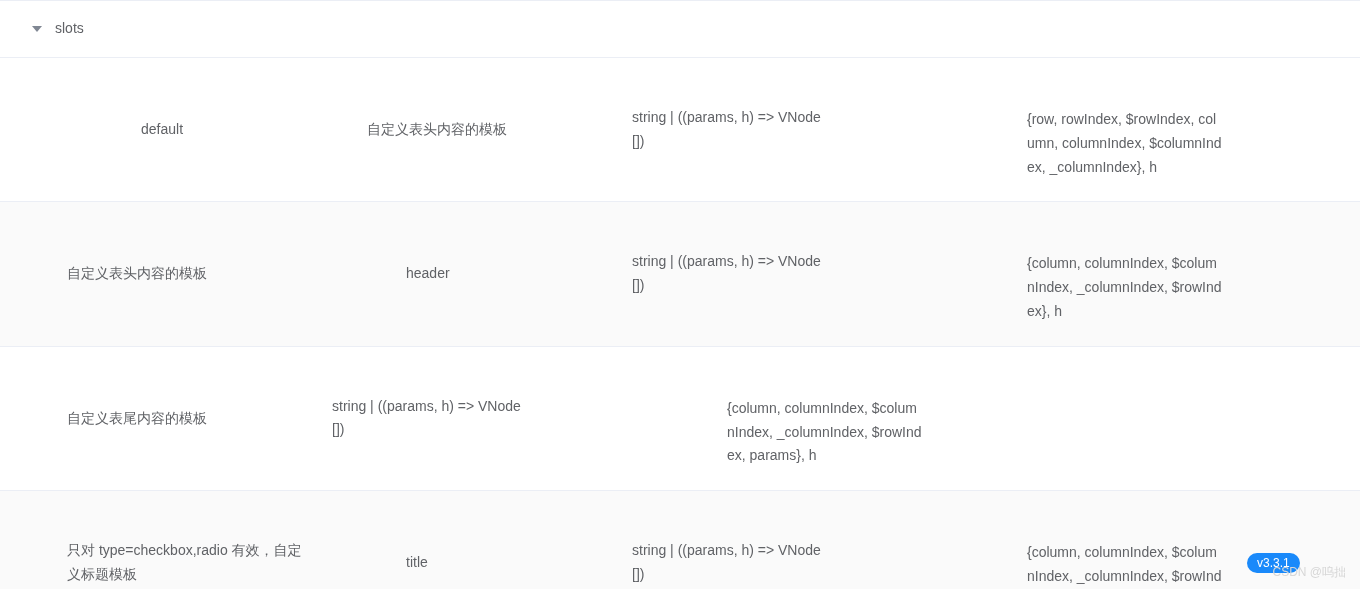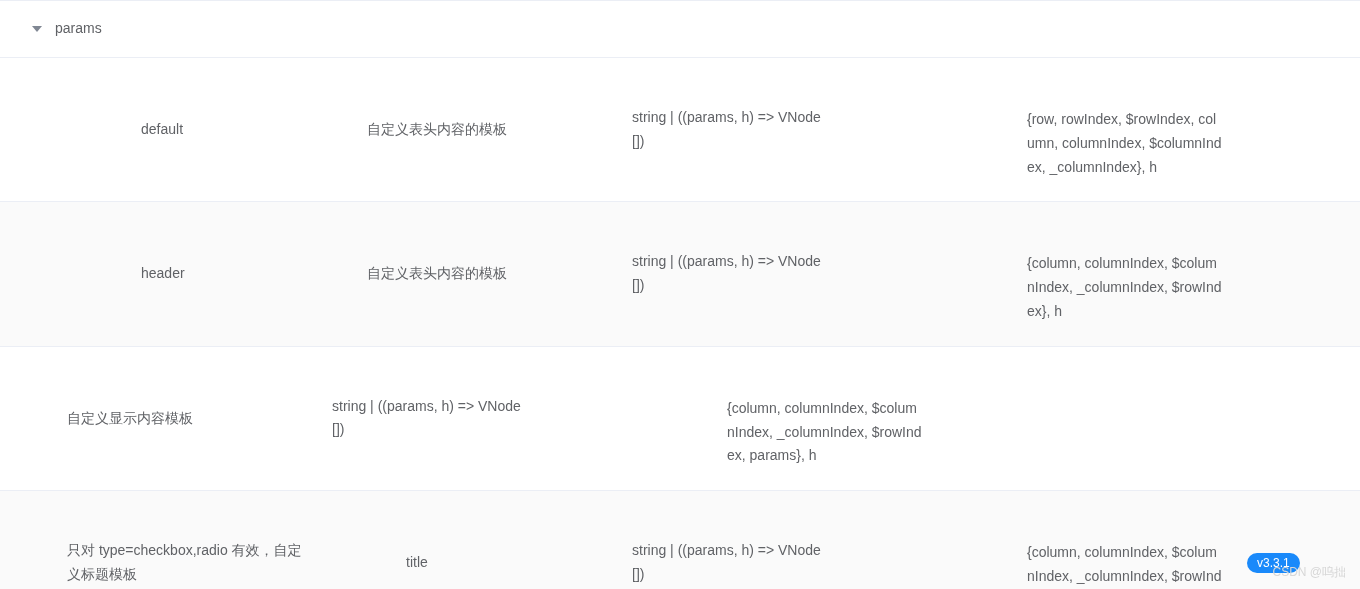--- a/index.html
+++ b/index.html
@@ -94,50 +94,50 @@
 </style>
 </head>
 <body>
 
 <div class="table">
 
   <div class="row header-row">
     <div class="col col-arrow">
       <span class="arrow-down"></span>
     </div>
-    <div class="col col-name" style="padding-left:0;">params</div>
+    <div class="col col-name" style="padding-left:0;">slots</div>
     <div class="col col-type"></div>
     <div class="col col-blank"></div>
     <div class="col col-params"></div>
     <div class="col col-ver"></div>
   </div>
 
   <div class="row child">
     <div class="col col-arrow"></div>
     <div class="col col-name">default</div>
     <div class="col col-desc">自定义表头内容的模板</div>
     <div class="col col-type">string | ((params, h) =&gt; VNode[])</div>
     <div class="col col-blank"></div>
     <div class="col col-params">{row, rowIndex, $rowIndex, column, columnIndex, $columnIndex, _columnIndex}, h</div>
     <div class="col col-ver"></div>
   </div>
 
   <div class="row child striped">
     <div class="col col-arrow"></div>
+    <div class="col col-desc">自定义表头内容的模板</div>
     <div class="col col-name">header</div>
-    <div class="col col-desc">自定义表头内容的模板</div>
     <div class="col col-type">string | ((params, h) =&gt; VNode[])</div>
     <div class="col col-blank"></div>
     <div class="col col-params">{column, columnIndex, $columnIndex, _columnIndex, $rowIndex}, h</div>
     <div class="col col-ver"></div>
   </div>
 
   <div class="row child">
     <div class="col col-arrow"></div>
-    <div class="col col-desc">自定义显示内容模板</div>
+    <div class="col col-desc">自定义表尾内容的模板</div>
     <div class="col col-type">string | ((params, h) =&gt; VNode[])</div>
     <div class="col col-blank"></div>
     <div class="col col-params">{column, columnIndex, $columnIndex, _columnIndex, $rowIndex, params}, h</div>
     <div class="col col-ver"></div>
   </div>
 
   <div class="row child striped">
     <div class="col col-arrow"></div>
     <div class="col col-desc">只对 type=checkbox,radio 有效，自定义标题模板</div>
     <div class="col col-name">title</div>

